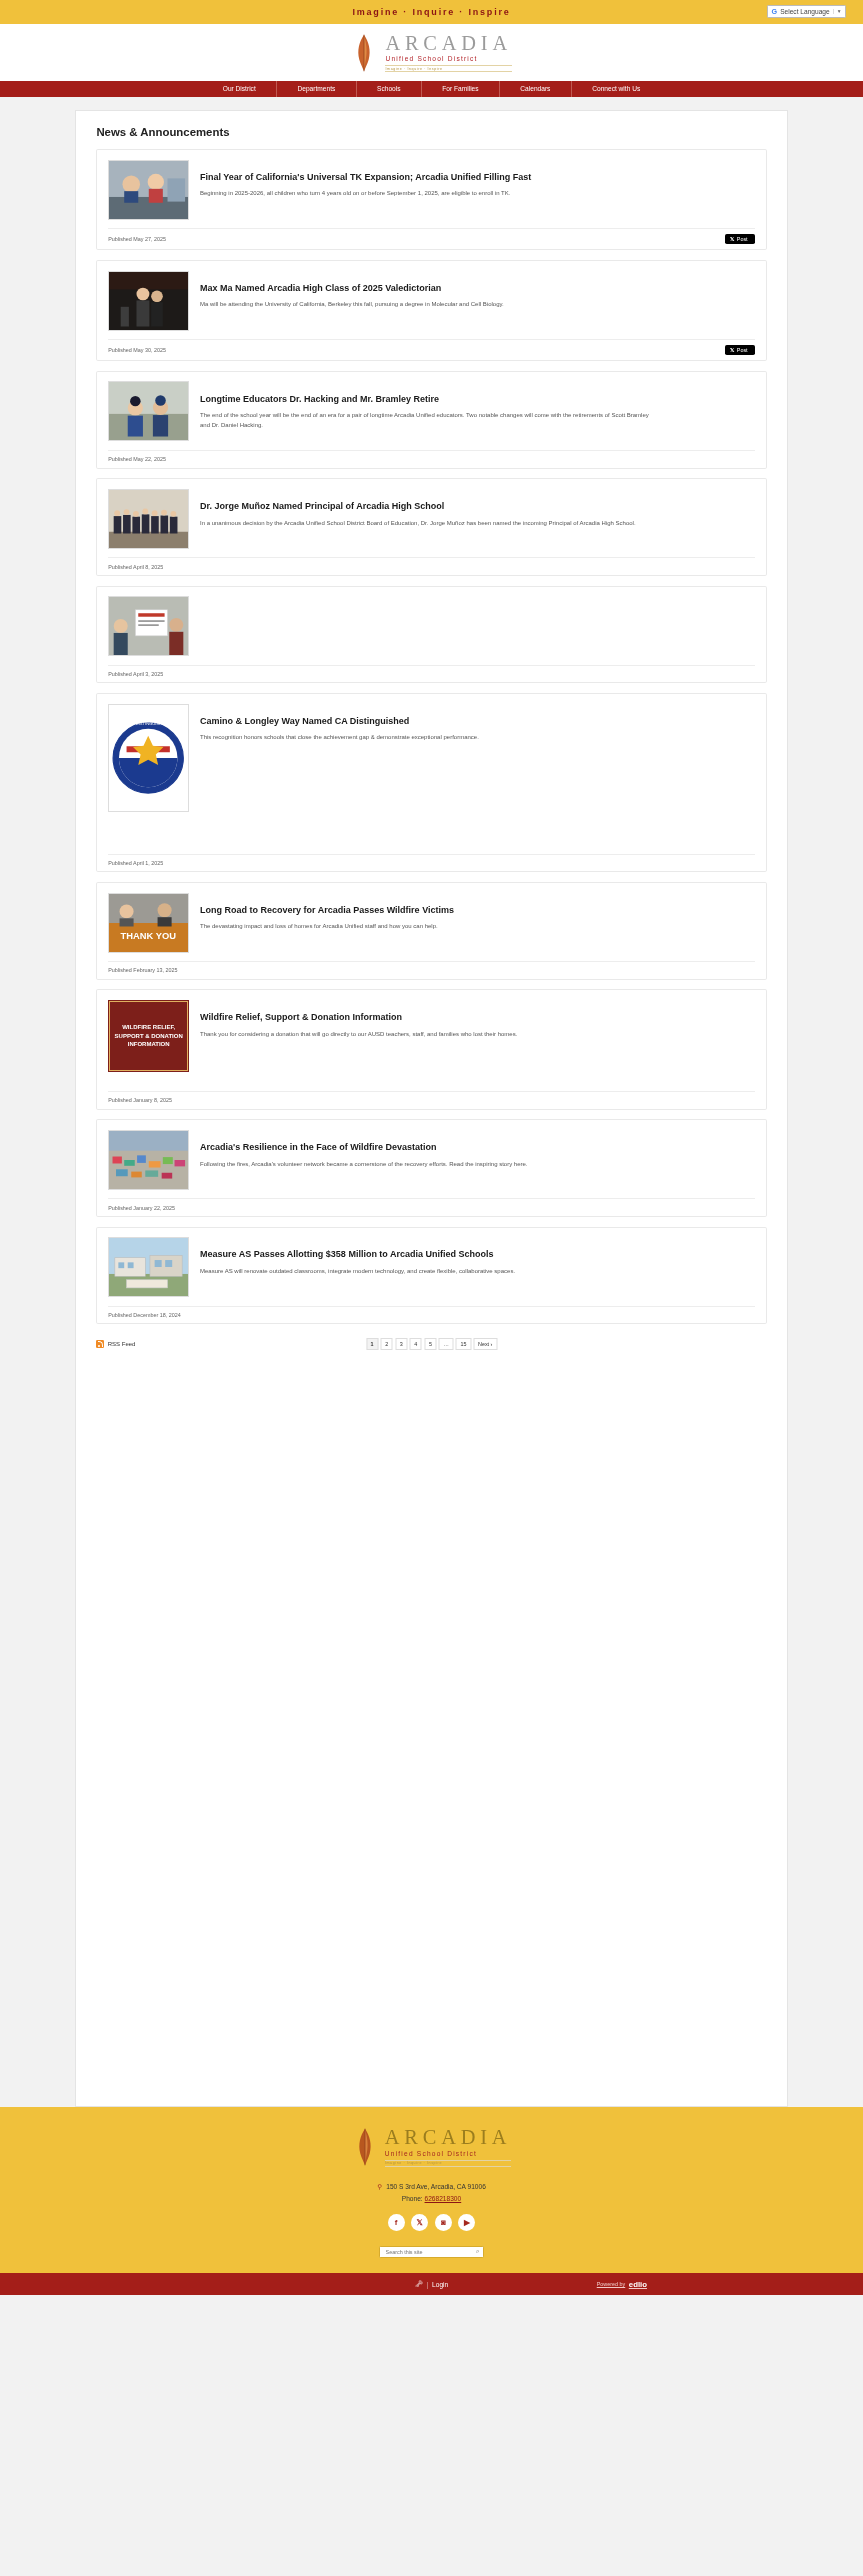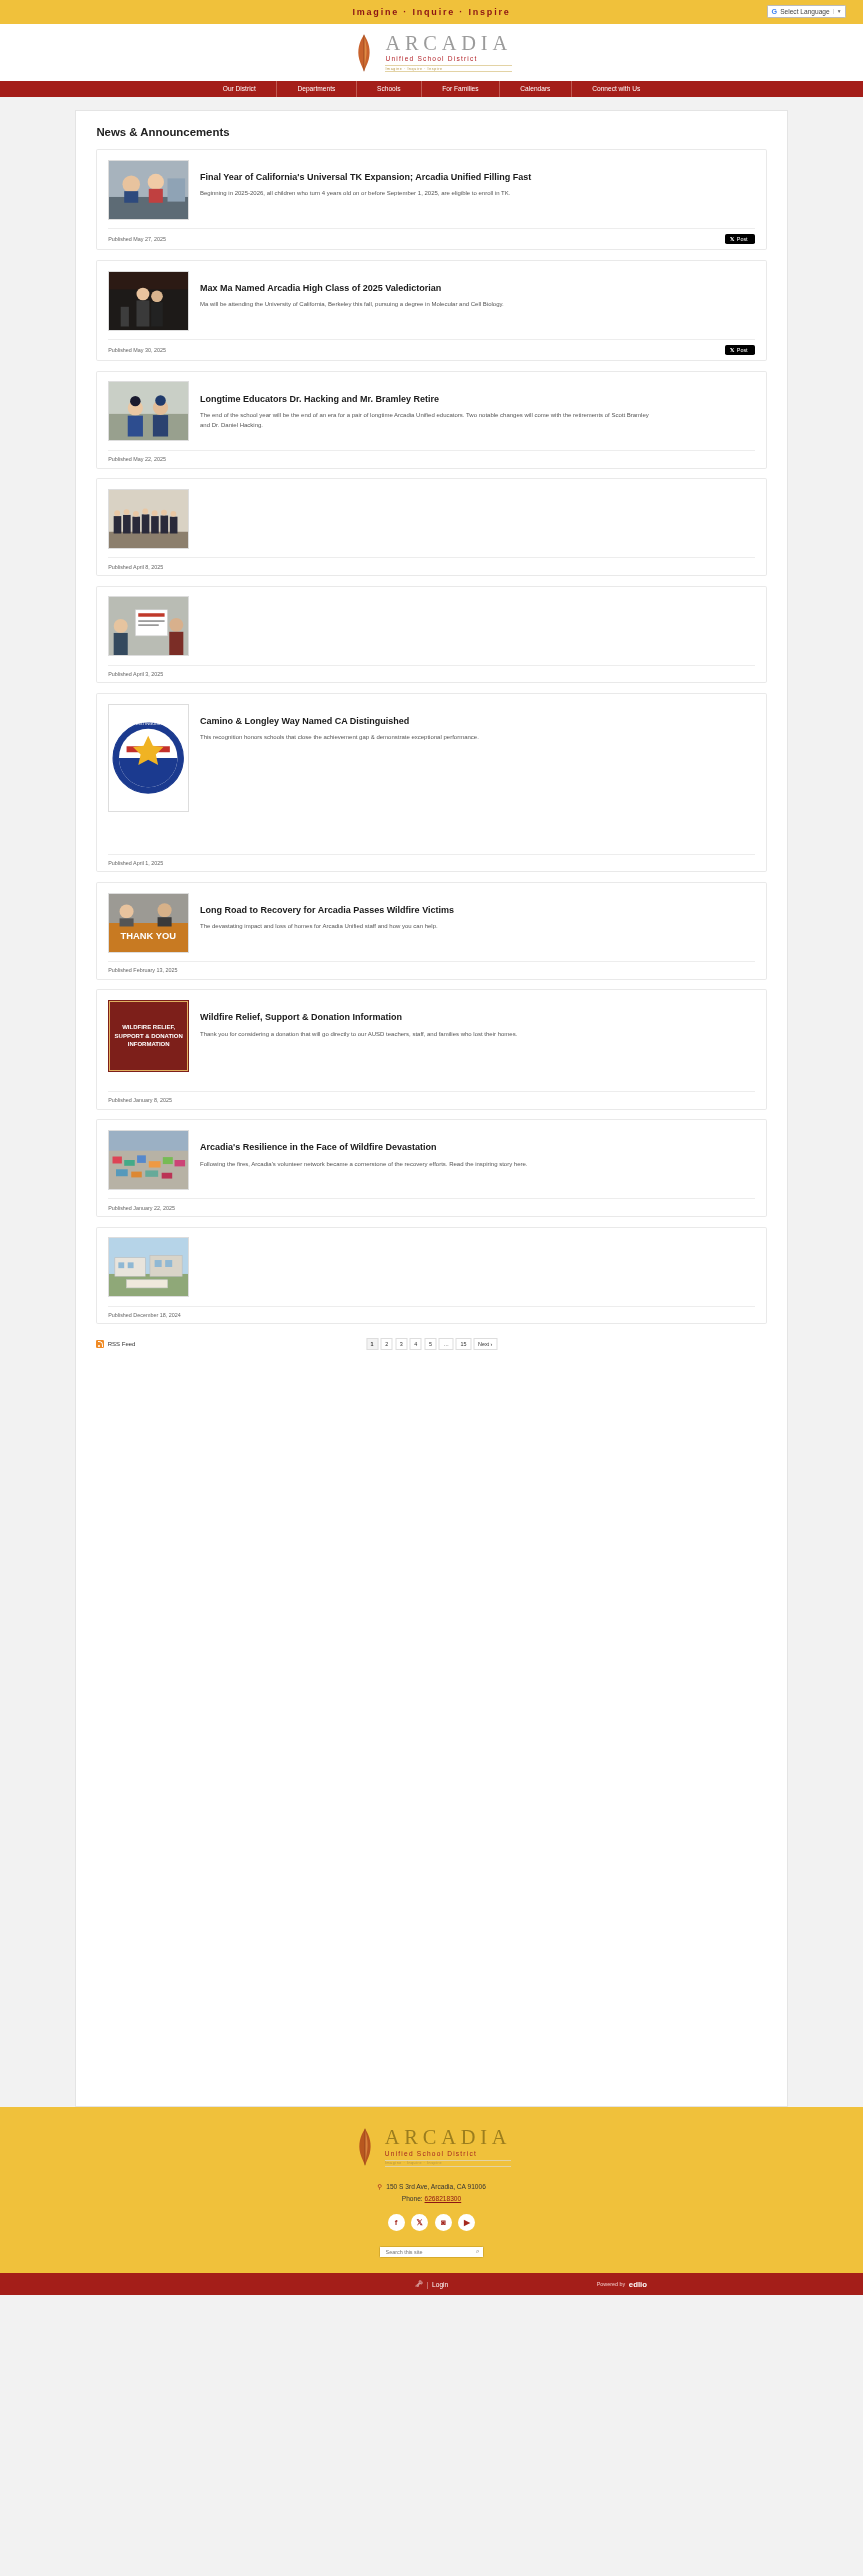--- a/index.html
+++ b/index.html
@@ -252,21 +252,21 @@
     justify-content:center;
     position:relative;
     color:#fff;
     font-size:6.6px;
     gap:3.6px;
   }
   .botbar .login { display:flex; align-items:center; gap:3.6px; }
   .botbar .sep { opacity:.6; }
   .powered {
     position:absolute; right:216px; display:flex; align-items:center; gap:3.6px;
-    font-size:5.4px; color:#f2c9c7;
+    font-size:5.4px; color:#f2c9c7;text-decoration:underline;
   }
   .edlio { color:#fff; font-weight:bold; font-size:7.8px; }
 </style>
 </head>
 <body>
 
 <div class="topbar">
   <div class="tagline">Imagine  ·  Inquire  ·  Inspire</div>
   <div class="translate">
     <span class="g">G</span>
@@ -402,20 +402,24 @@
               <circle cx="14" cy="40" r="5"></circle>
                 <circle cx="30" cy="38" r="5"></circle>
                 <circle cx="46" cy="41" r="5"></circle>
               <circle cx="62" cy="37" r="5"></circle>
                 <circle cx="78" cy="40" r="5"></circle>
                 <circle cx="94" cy="39" r="5"></circle>
                 <circle cx="110" cy="41" r="5"></circle>
             </g>
           </svg>
         </div>
+        <div class="news-body">
+          <h2 class="news-title">Dr. Jorge Muñoz Named Principal of Arcadia High School</h2>
+          <p class="news-sum">In a unanimous decision by the Arcadia Unified School District Board of Education, Dr. Jorge Muñoz has been named the incoming Principal of Arcadia High School.</p>
+        </div>
       </div>
       <div class="news-foot">
         <span class="pubdate">Published April 8, 2025</span>
       </div>
     </div>
 
     <div class="news-item">
       <div class="news-row">
         <div class="thumb">
           <svg viewBox="0 0 135 100" preserveAspectRatio="none">
@@ -537,20 +541,24 @@
             <rect y="62" width="135" height="38" fill="#8fa878"></rect>
             <rect x="10" y="34" width="52" height="32" fill="#e8e4dc" stroke="#bbb"></rect>
             <rect x="70" y="30" width="55" height="36" fill="#d9d4c8" stroke="#bbb"></rect>
             <rect x="16" y="42" width="10" height="10" fill="#8fb8d4"></rect>
             <rect x="32" y="42" width="10" height="10" fill="#8fb8d4"></rect>
             <rect x="78" y="38" width="12" height="12" fill="#8fb8d4"></rect>
             <rect x="96" y="38" width="12" height="12" fill="#8fb8d4"></rect>
             <rect x="30" y="72" width="70" height="14" fill="#efe9dc" stroke="#ccc"></rect>
           </svg>
         </div>
+        <div class="news-body">
+          <h2 class="news-title">Measure AS Passes Allotting $358 Million to Arcadia Unified Schools</h2>
+          <p class="news-sum">Measure AS will renovate outdated classrooms, integrate modern technology, and create flexible, collaborative spaces.</p>
+        </div>
       </div>
       <div class="news-foot">
         <span class="pubdate">Published December 18, 2024</span>
       </div>
     </div>
 
     <div class="listfoot">
       <a class="rss" href="#" style="text-decoration:none;color:#333;">
         <span class="rss-ico"></span>
         <span>RSS Feed</span>

